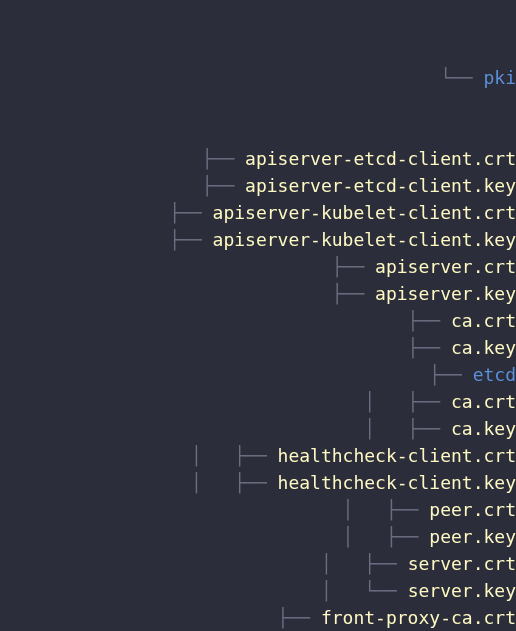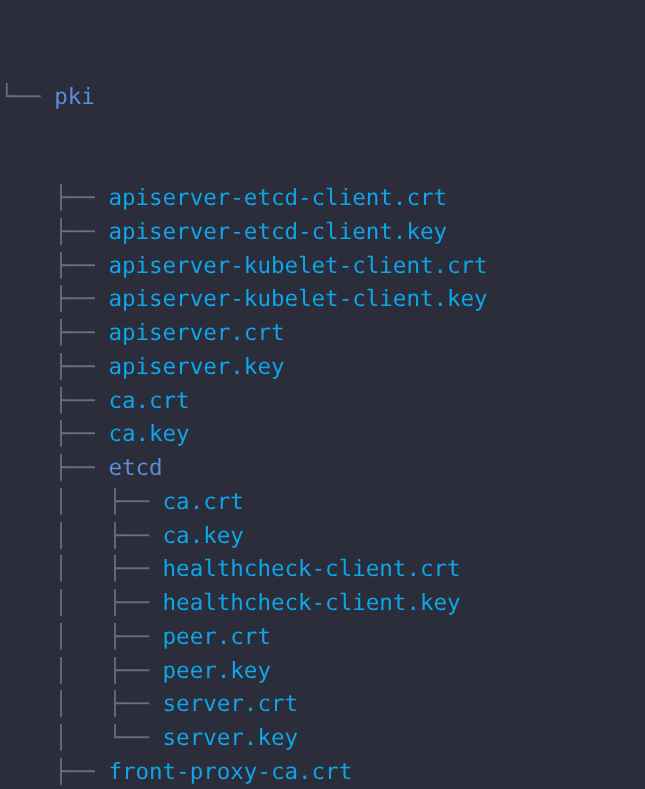--- a/index.html
+++ b/index.html
@@ -8,24 +8,24 @@
       font-family: 'Menlo', 'Consolas', 'Monaco', monospace;
       font-size: 18px;
       color: #cfd0d8;
       padding: 10px 0 10px 0;
       width: 516px;
       height: 631px;
       overflow: hidden;
       line-height: 1.5;
     }
     .tree { white-space: pre; }
-    .line { display: block; }
+    .line { display: block; text-align: right; }
     .branch { color: #6b6e82; }
     .dir { color: #5b8fd8; }
-    .file { color: #0ea5e9; margin-top: 40px; }
+    .file { color: #fef9c3; margin-top: 40px; }
   </style>
 </head>
 <body>
 
 <div class="tree">
   <span class="line"><span class="branch">└── </span><span class="dir">pki</span></span>
   <div id="children"><span class="line"><span class="branch">    ├── </span><span class="file">apiserver-etcd-client.crt</span></span><span class="line"><span class="branch">    ├── </span><span class="file">apiserver-etcd-client.key</span></span><span class="line"><span class="branch">    ├── </span><span class="file">apiserver-kubelet-client.crt</span></span><span class="line"><span class="branch">    ├── </span><span class="file">apiserver-kubelet-client.key</span></span><span class="line"><span class="branch">    ├── </span><span class="file">apiserver.crt</span></span><span class="line"><span class="branch">    ├── </span><span class="file">apiserver.key</span></span><span class="line"><span class="branch">    ├── </span><span class="file">ca.crt</span></span><span class="line"><span class="branch">    ├── </span><span class="file">ca.key</span></span><span class="line"><span class="branch">    ├── </span><span class="dir">etcd</span></span><span class="line"><span class="branch">    │   ├── </span><span class="file">ca.crt</span></span><span class="line"><span class="branch">    │   ├── </span><span class="file">ca.key</span></span><span class="line"><span class="branch">    │   ├── </span><span class="file">healthcheck-client.crt</span></span><span class="line"><span class="branch">    │   ├── </span><span class="file">healthcheck-client.key</span></span><span class="line"><span class="branch">    │   ├── </span><span class="file">peer.crt</span></span><span class="line"><span class="branch">    │   ├── </span><span class="file">peer.key</span></span><span class="line"><span class="branch">    │   ├── </span><span class="file">server.crt</span></span><span class="line"><span class="branch">    │   └── </span><span class="file">server.key</span></span><span class="line"><span class="branch">    ├── </span><span class="file">front-proxy-ca.crt</span></span></div>
 </div>
 
 </body></html>

